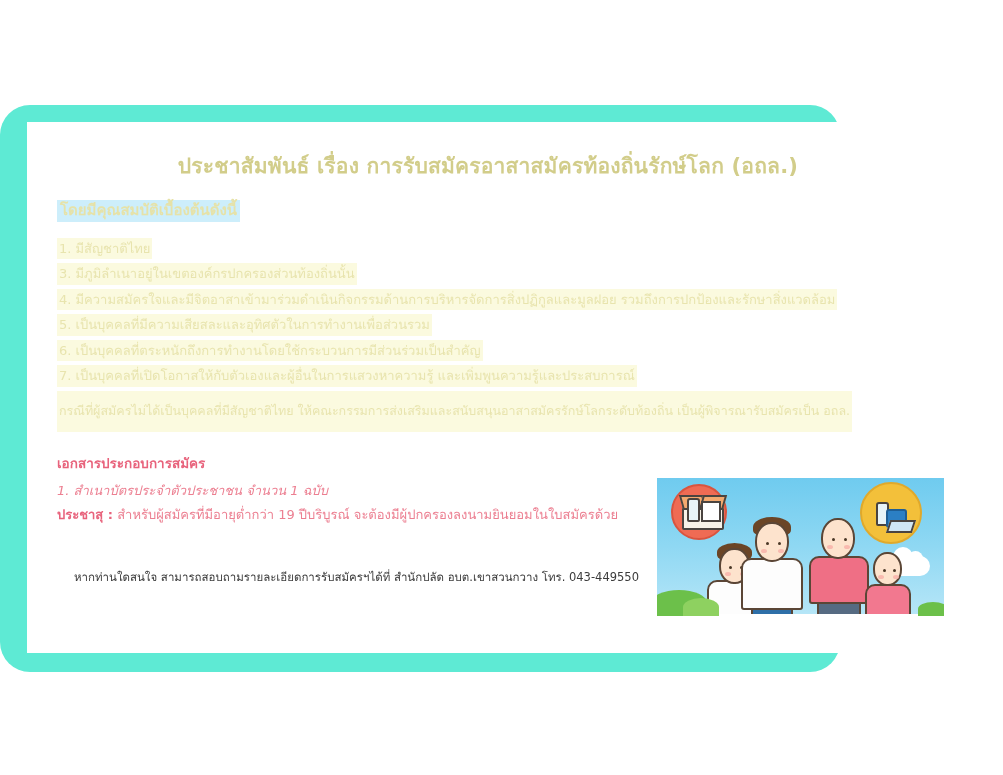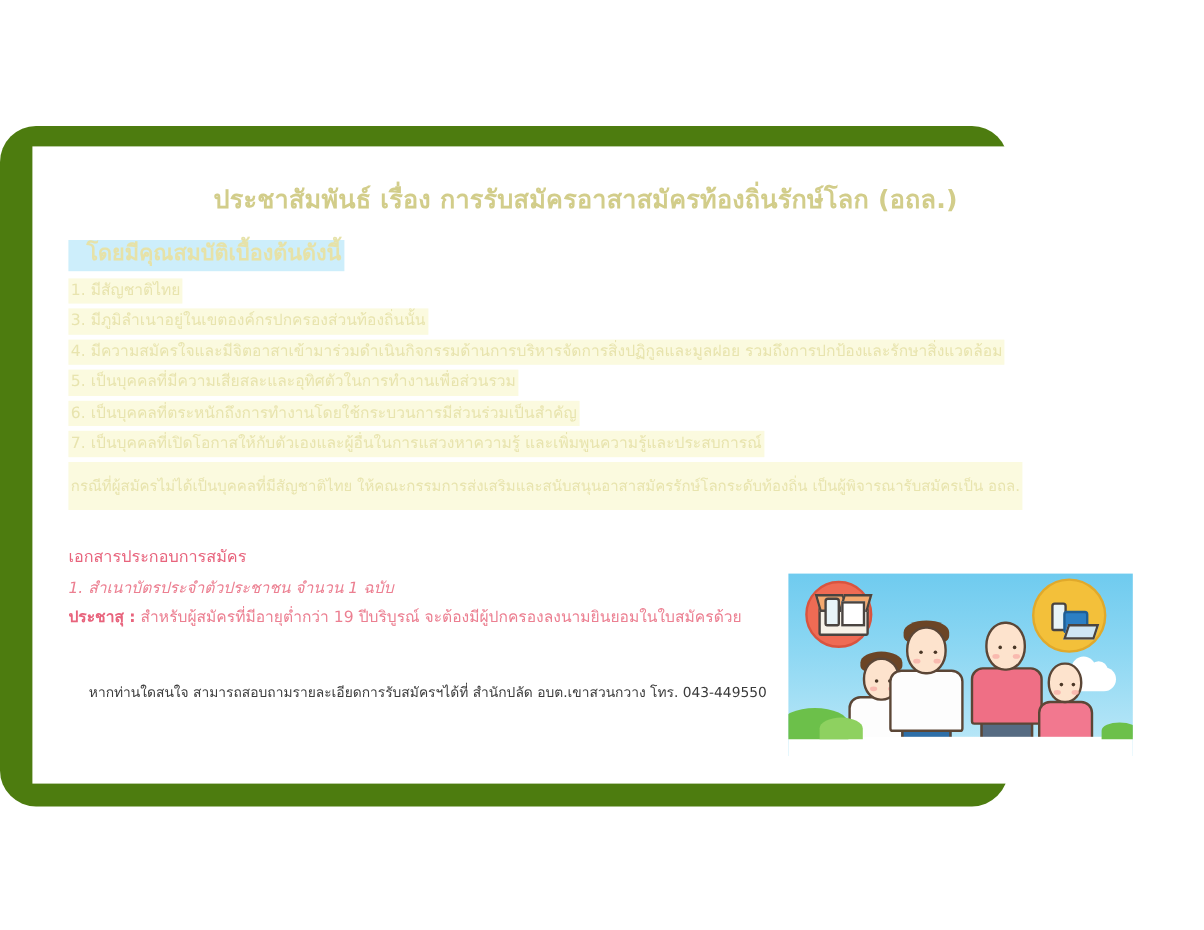--- a/index.html
+++ b/index.html
@@ -15,21 +15,21 @@
     overflow: hidden;
   }
 
   
   .poster-frame {
     position: absolute;
     left: 0px;
     top: 105px;
     width: 840px;
     height: 567px;
-    background: #4d7c0f;
+    background: #5eead4;
     box-sizing: border-box;
     border-radius: 30px;
   }
   .poster-inner {
     position: absolute;
     left: 27px;
     top: 17px;
     width: 922px;
     height: 531px;
     background: #ffffff;
@@ -53,27 +53,27 @@
   
   .content {
     position: absolute;
     left: 30px;
     top: 78px;
     width: 870px;
   }
 
   .section-head {
     display: inline-block;
-    font-size: 18px;
+    font-size: 15px;
     font-weight: bold;
     color: #e6e2a8;
     background: #cdeefb;
-    padding: 1px 3px 2px 15px;
+    padding: 1px 3px 2px 3px;
     line-height: 1.25;
-    margin-bottom: 6px;
+    margin-bottom: 16px;
   }
 
   .qual-list {
     margin: 0;
     padding: 0;
     list-style: none;
   }
   .qual-list li {
     font-size: 13px;
     color: #e8e4ae;
@@ -99,21 +99,21 @@
 
   
   .docs-block {
     position: absolute;
     left: 30px;
     top: 330px;
     width: 600px;
   }
   .docs-head {
     font-size: 13.5px;
-    font-weight: normal;
+    font-weight: bold;
     color: #e8637c;
     margin-bottom: 7px;
     display: inline-block;
   }
   .docs-list {
     margin: 0;
     padding: 0;
     list-style: none;
     font-style: italic;
   }

